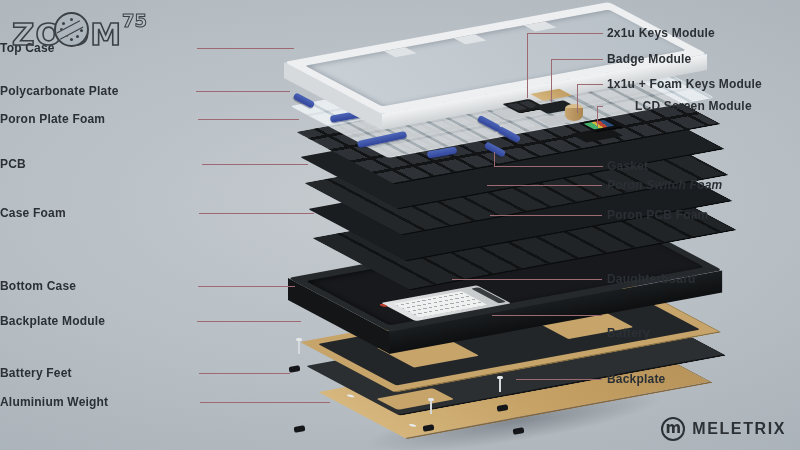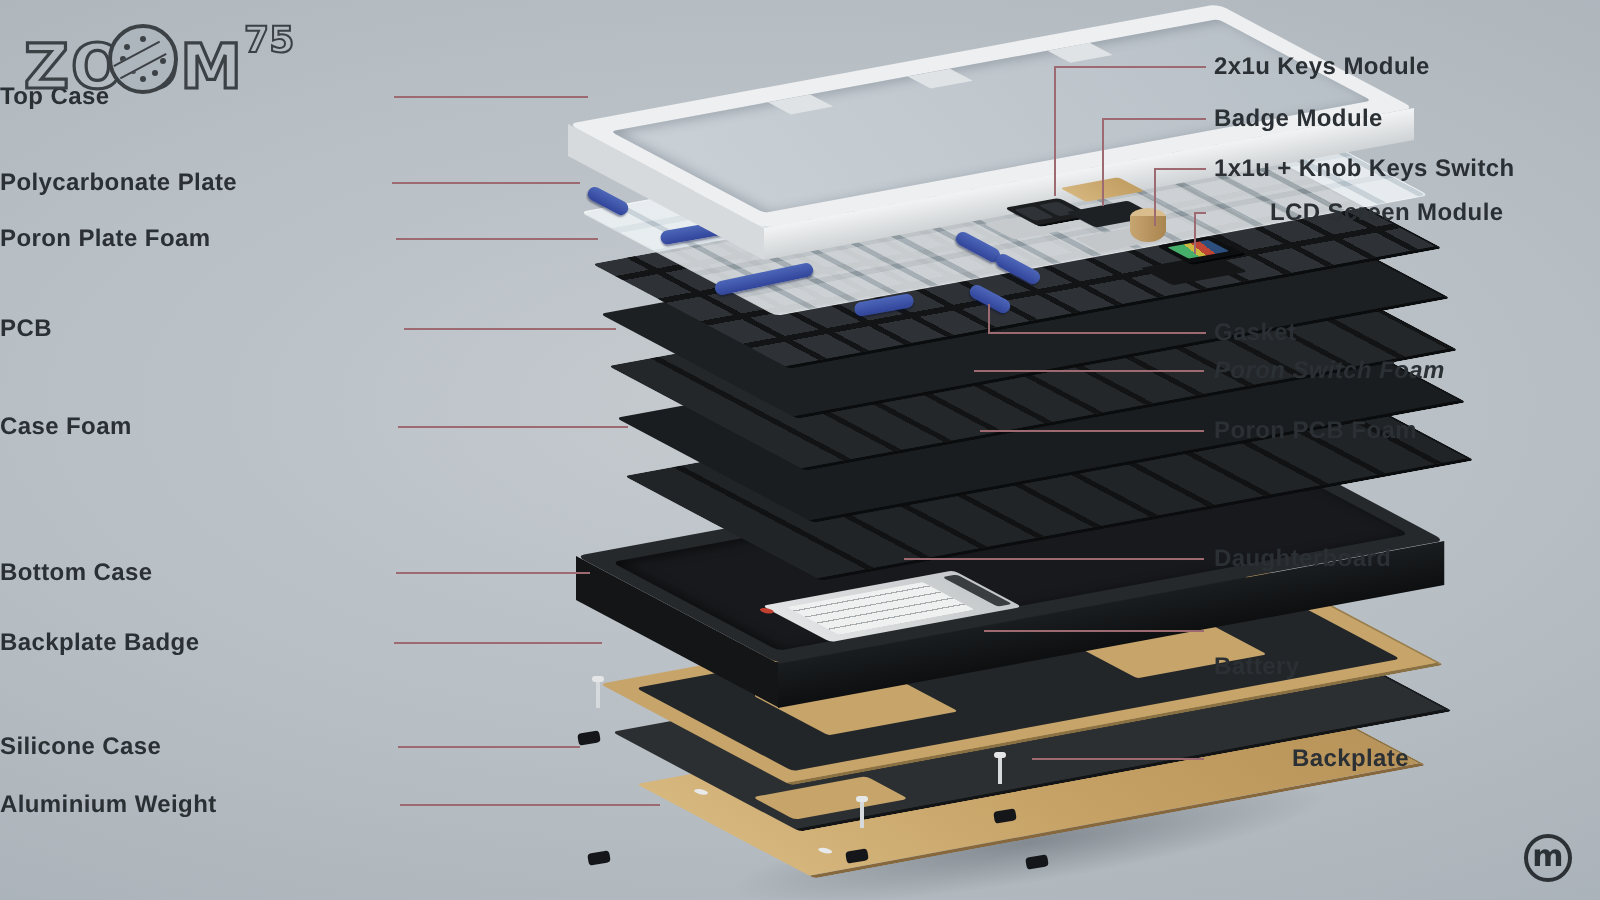--- a/index.html
+++ b/index.html
@@ -199,41 +199,42 @@
     <div class="line" style="left:516px;top:379px;width:86px;"></div>
   </div>
 
   <div>
     <div class="lbl left" style="top:48px;">Top Case</div>
     <div class="lbl left" style="top:91px;">Polycarbonate Plate</div>
     <div class="lbl left" style="top:119px;">Poron Plate Foam</div>
     <div class="lbl left" style="top:164px;">PCB</div>
     <div class="lbl left" style="top:213px;">Case Foam</div>
     <div class="lbl left" style="top:286px;">Bottom Case</div>
-    <div class="lbl left" style="top:321px;">Backplate Badge</div>
-    <div class="lbl left" style="top:373px;">Silicone Case</div>
+    <div class="lbl left" style="top:321px;">Backplate Module</div>
+    <div class="lbl left" style="top:373px;">Battery Feet</div>
     <div class="lbl left" style="top:402px;">Aluminium Weight</div>
 
     <div class="lbl right" style="top:33px;">2x1u Keys Module</div>
     <div class="lbl right" style="top:59px;">Badge Module</div>
-    <div class="lbl right" style="top:84px;">1x1u + Knob Keys Switch</div>
+    <div class="lbl right" style="top:84px;">1x1u + Foam Keys Module</div>
     <div class="lbl right" style="top:106px;padding-left:28px;">LCD Screen Module</div>
     <div class="lbl right" style="top:166px;">Gasket</div>
     <div class="lbl right" style="top:185px;font-style:italic;">Poron Switch Foam</div>
     <div class="lbl right" style="top:215px;">Poron PCB Foam</div>
     <div class="lbl right" style="top:279px;">Daughterboard</div>
     <div class="lbl right" style="top:333px;">Battery</div>
-    <div class="lbl right" style="top:379px;margin-left:39px;">Backplate</div>
+    <div class="lbl right" style="top:379px;">Backplate</div>
   </div>
 
   <div id="zoomlogo">
     <span class="zword">ZOOM</span><span class="zsup">75</span>
     <div class="zclock">
       <div class="zdot"></div>
       <div class="zband"></div>
     </div>
   </div>
 
   <div id="mlogo">
     <div class="mcircle">m</div>
+    <div class="mtext">MELETRIX</div>
   </div>
 
 </div>
 
 </body></html>

